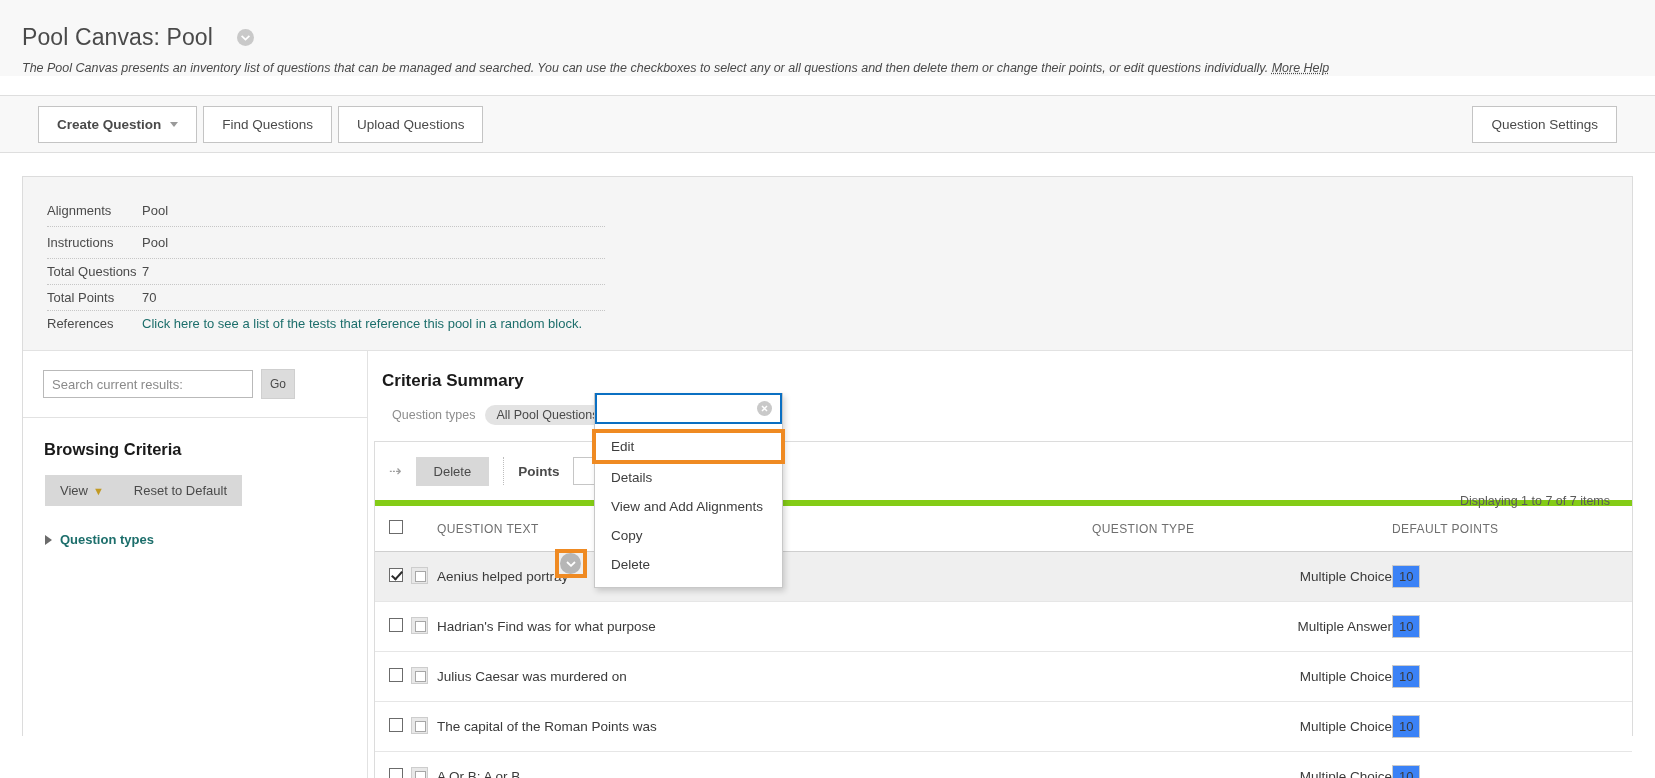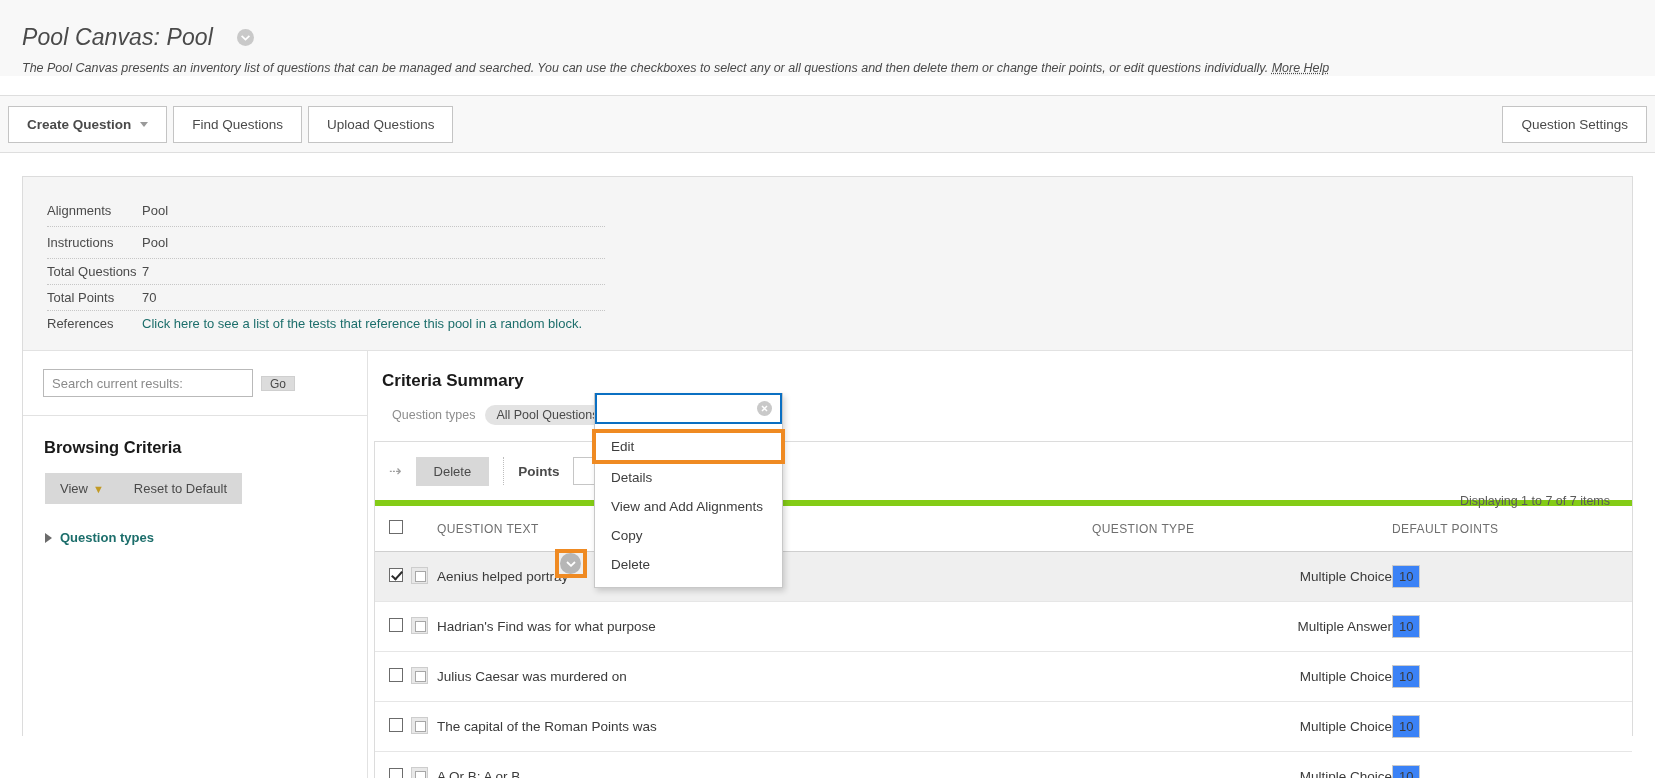--- a/index.html
+++ b/index.html
@@ -13,21 +13,21 @@
     overflow: hidden;
     position: relative;
   }
 
   
   .page-header {
     padding: 24px 0 0 22px;
     background: #f8f8f8;
   }
   .page-title-row {
-    display: flex; align-items: center; gap: 24px; font-style: italic;
+    display: flex; align-items: center; gap: 24px;
   }
   .page-title {
     font-size: 23px;
     font-weight: 400;
     color: #4a4a4a;
     letter-spacing: .1px;
   }
   .title-chevron {
     width: 17px; height: 17px; border-radius: 50%;
     background: #c9c9c9;
@@ -51,21 +51,21 @@
   }
 
   
   .toolbar {
     margin-top: 19px;
     height: 58px;
     background: #f8f8f8;
     border-top: 1px solid #dedede;
     border-bottom: 1px solid #dedede;
     display: flex; align-items: center;
-    padding: 0 8px;
+    padding: 0 38px;
     position: relative;
   }
   .btn {
     background: #fff;
     border: 1px solid #c4c4c4;
     height: 37px;
     padding: 0 18px;
     font-size: 13.5px;
     color: #4a4a4a;
     display: inline-flex; align-items: center; gap: 9px;
@@ -129,21 +129,21 @@
     padding: 0 8px;
     font-size: 13px;
     color: #555;
     font-family: "Liberation Sans", sans-serif;
     background:#fff;
   }
   .search-input::placeholder { color: #8a8a8a; }
   .go-btn {
     background: #dcdcdc;
     border: 1px solid #cfcfcf;
-    height: 15px;
+    height: 30px;
     padding: 0 8px;
     font-size: 12px;
     color: #4a4a4a;
     cursor: pointer;
     font-family: "Liberation Sans", sans-serif;
   }
   .criteria-head {
     font-size: 16.5px; font-weight: bold; color: #1a1a1a;
     padding: 22px 0 0 21px;
   }

